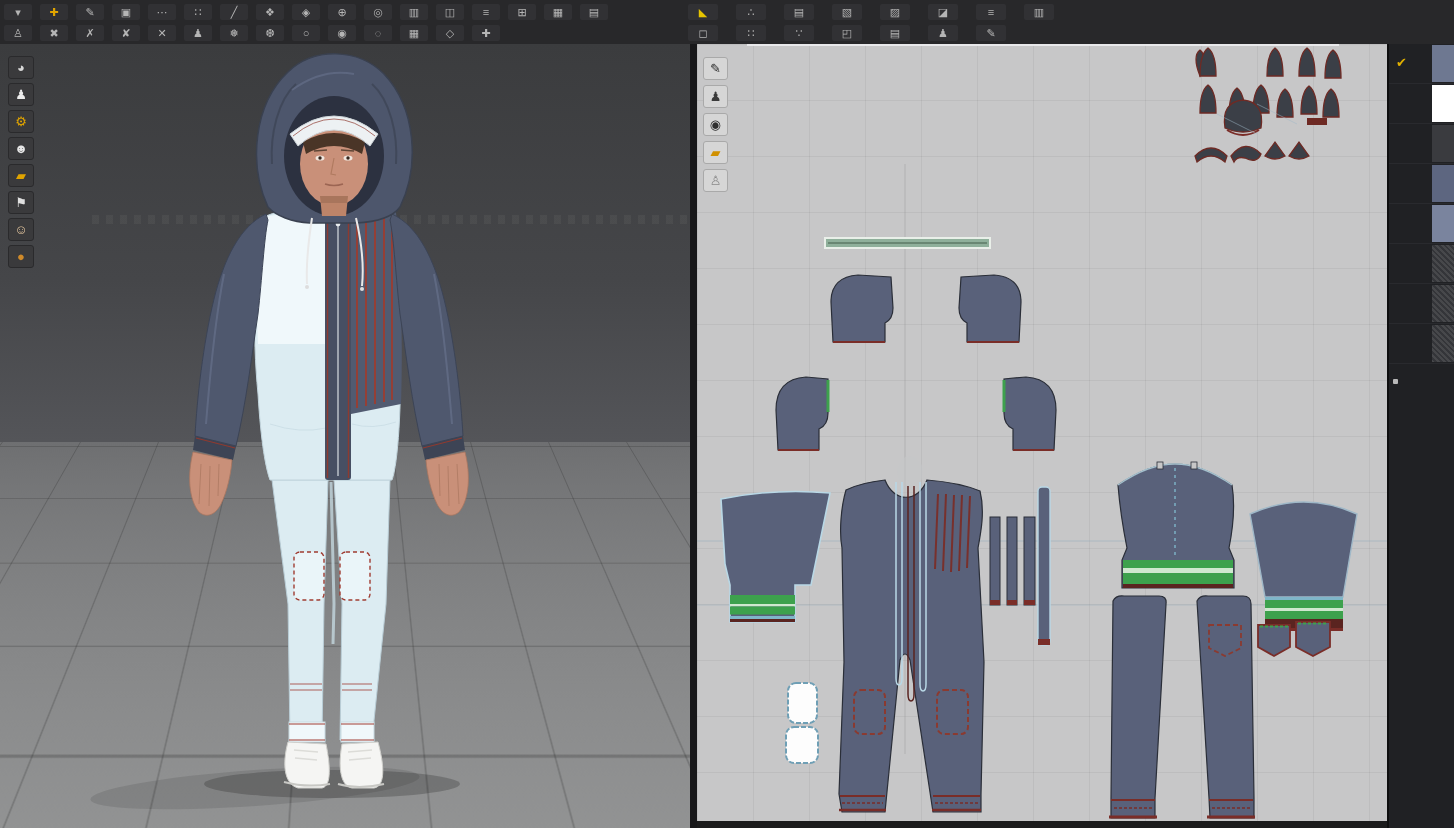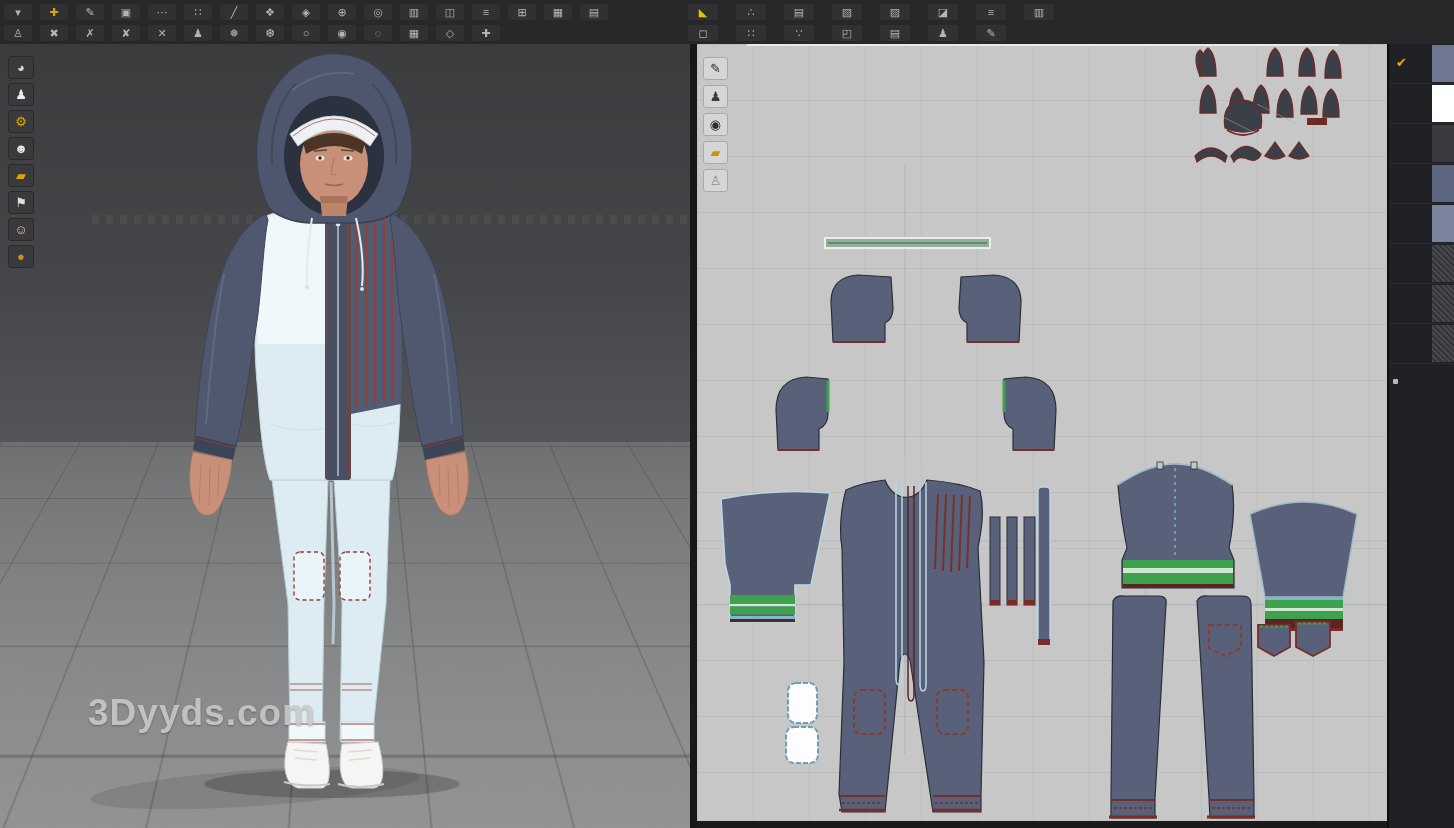--- a/index.html
+++ b/index.html
@@ -154,21 +154,20 @@
           </g>
           <path d="M290,90 Q334,54 378,90 L370,102 Q334,70 298,102 Z" fill="#edf1f3" stroke="#cdd4d8" stroke-width="1"></path>
           <path d="M293,92 Q334,58 375,92" stroke="#8e3a30" stroke-width="1" fill="none" opacity="0.7"></path>
           <path d="M312,174 C308,200 306,220 307,240 M356,174 C362,200 364,222 362,242" stroke="#e9e9e9" stroke-width="2" fill="none"></path>
           <circle cx="307" cy="243" r="2" fill="#ddd"></circle>
             <circle cx="362" cy="245" r="2" fill="#ddd"></circle>
         </g>
       </g>
     </svg>
 
-    <div id="watermark">3Dyyds.com</div>
     <div id="toolcol3d">
         <button class="tool3d" style="color: rgb(216, 216, 216);">◕</button>
         <button class="tool3d" style="color: rgb(236, 236, 236);">♟</button>
         <button class="tool3d" style="color: rgb(224, 164, 0);">⚙</button>
         <button class="tool3d" style="color: rgb(230, 230, 230);">☻</button>
         <button class="tool3d" style="color: rgb(224, 164, 0);">▰</button>
         <button class="tool3d" style="color: rgb(224, 224, 224);">⚑</button>
         <button class="tool3d" style="color: rgb(232, 201, 160);">☺</button>
         <button class="tool3d" style="color: rgb(207, 138, 42);">●</button>
       </div>

